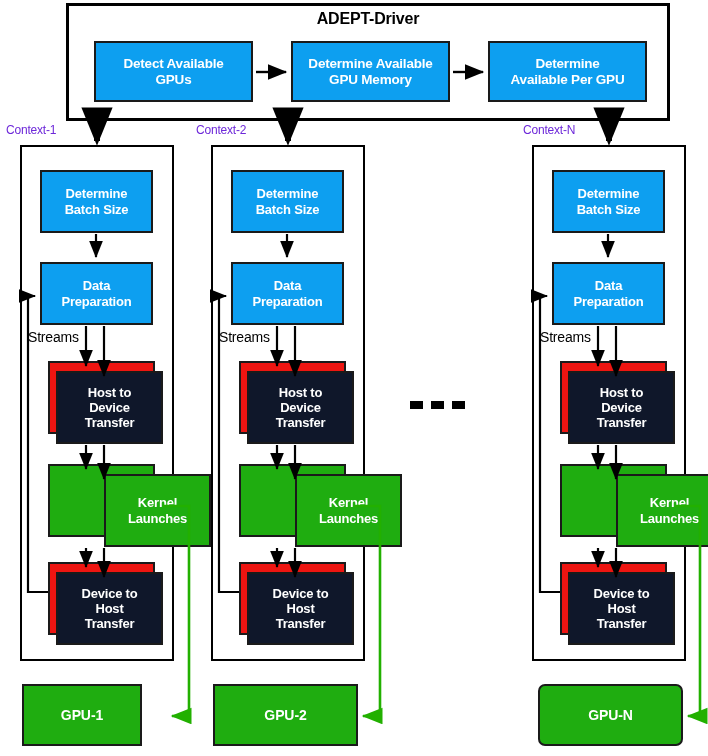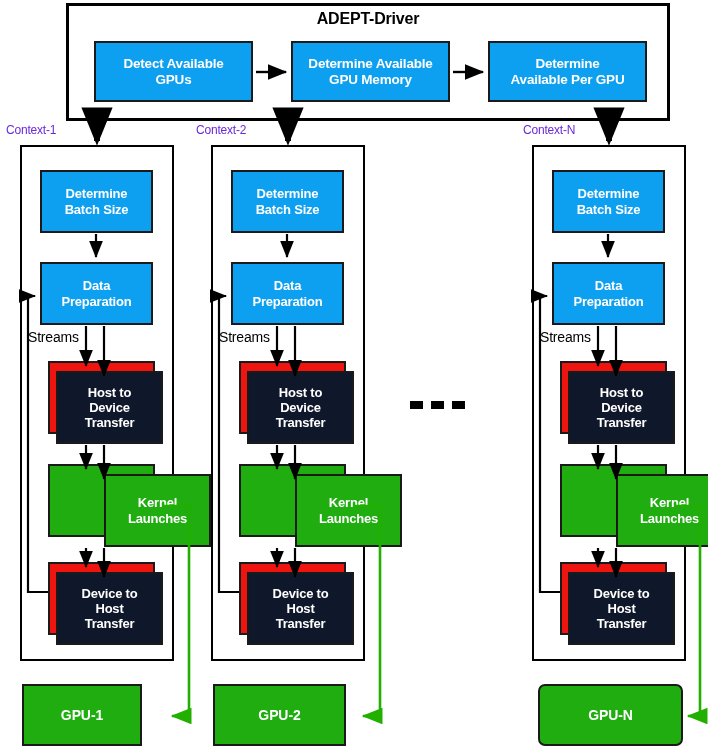--- a/index.html
+++ b/index.html
@@ -207,21 +207,21 @@
     </div>
   </div>
 
   <div class="abs stackback red" style="left:239px; top:562px; width:107px; height:73px;"></div>
   <div class="abs pbox red" style="left:247px; top:572px; width:107px; height:73px;">
     <div>
       <span>Device to</span><br><span>Host</span><br><span>Transfer</span>
     </div>
   </div>
 
-  <div class="abs gpu-box" style="left:213px; top:684px; width:133px; height:62px;">
+  <div class="abs gpu-box" style="left:213px; top:684px; width:145px; height:62px;">
     <span>GPU-2</span>
   </div>
 
   <div class="abs" style="left:410px; top:398px; width:56px; height:14px;">
     <span class="ellipsis-dot" style="left:0px;  top:3px; width:13px; height:8px;"></span>
     <span class="ellipsis-dot" style="left:21px; top:3px; width:13px; height:8px;"></span>
     <span class="ellipsis-dot" style="left:42px; top:3px; width:13px; height:8px;"></span>
   </div>
 
   <div class="abs ctx-label" style="left:523px; top:123px;">Context-N</div>

